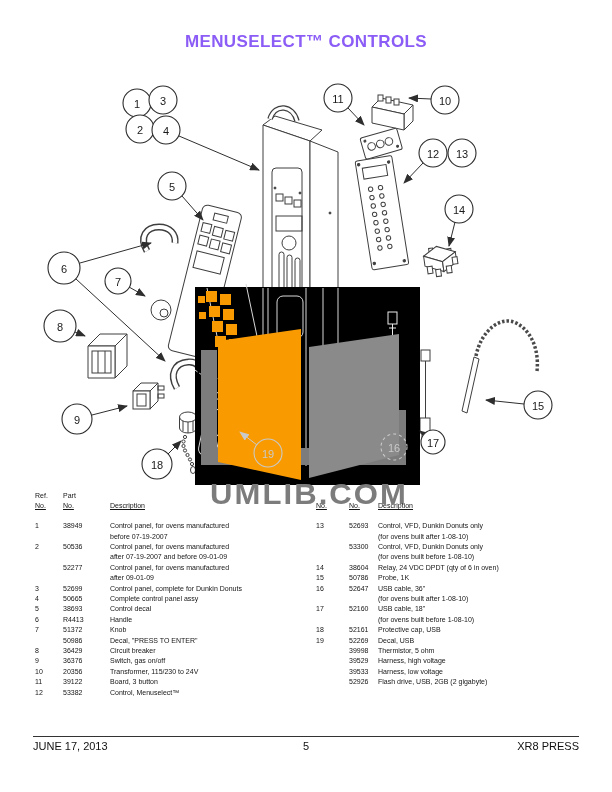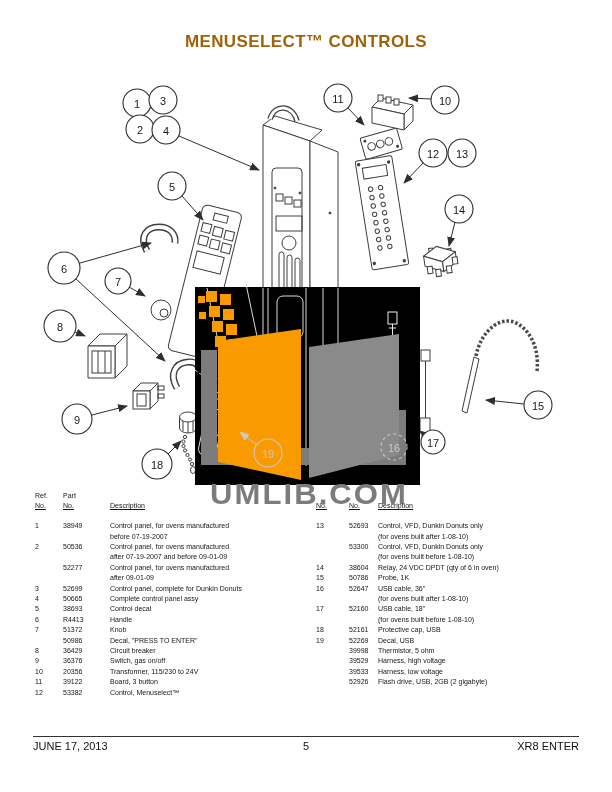--- a/index.html
+++ b/index.html
@@ -3,21 +3,21 @@
 <meta charset="utf-8">
 <style>
   html,body { margin:0; padding:0; background:#e8e8e8; }
   .page {
     position:relative; width:612px; height:792px; margin:0 auto;
     background:#ffffff; overflow:hidden;
     font-family:"Liberation Sans", sans-serif; color:#151515;
   }
   .title {
     position:absolute; top:32px; left:0; width:612px; text-align:center;
-    font-size:17px; font-weight:700; letter-spacing:0.4px; color:#a16207;
+    font-size:17px; font-weight:700; letter-spacing:0.4px; color:#8b5cf6;
   }
   svg.diagram { position:absolute; left:0; top:0; pointer-events:none; }
   .callout-num { font-family:"Liberation Sans", sans-serif; font-size:11px; fill:#1a1a1a;
     text-anchor:middle; dominant-baseline:central; }
   .callout-num-dark { fill:#c9c9c9; }
   .wm-text { font-family:"Liberation Sans", sans-serif; font-weight:700; font-size:30px;
     fill:#7c7c7c; letter-spacing:2px; }
   
   .pt { position:absolute; font-size:7px; line-height:10.4px; color:#151515; width:270px; }
   .hrow, .prow { position:relative; height:10.4px; }
@@ -497,15 +497,15 @@
           <span class="pc pc-ref"></span>
           <span class="pc pc-part">52926</span>
           <span class="pc pc-desc">Flash drive, USB, 2GB (2 gigabyte)</span>
         </div>
       </div>
   </div>
 
   <div class="footer-rule"></div>
   <div class="footer-text f-date">JUNE 17, 2013</div>
   <div class="footer-text f-page">5</div>
-  <div class="footer-text f-series">XR8 ENTER</div>
+  <div class="footer-text f-series">XR8 PRESS</div>
 
 </div>
 
 </body></html>

